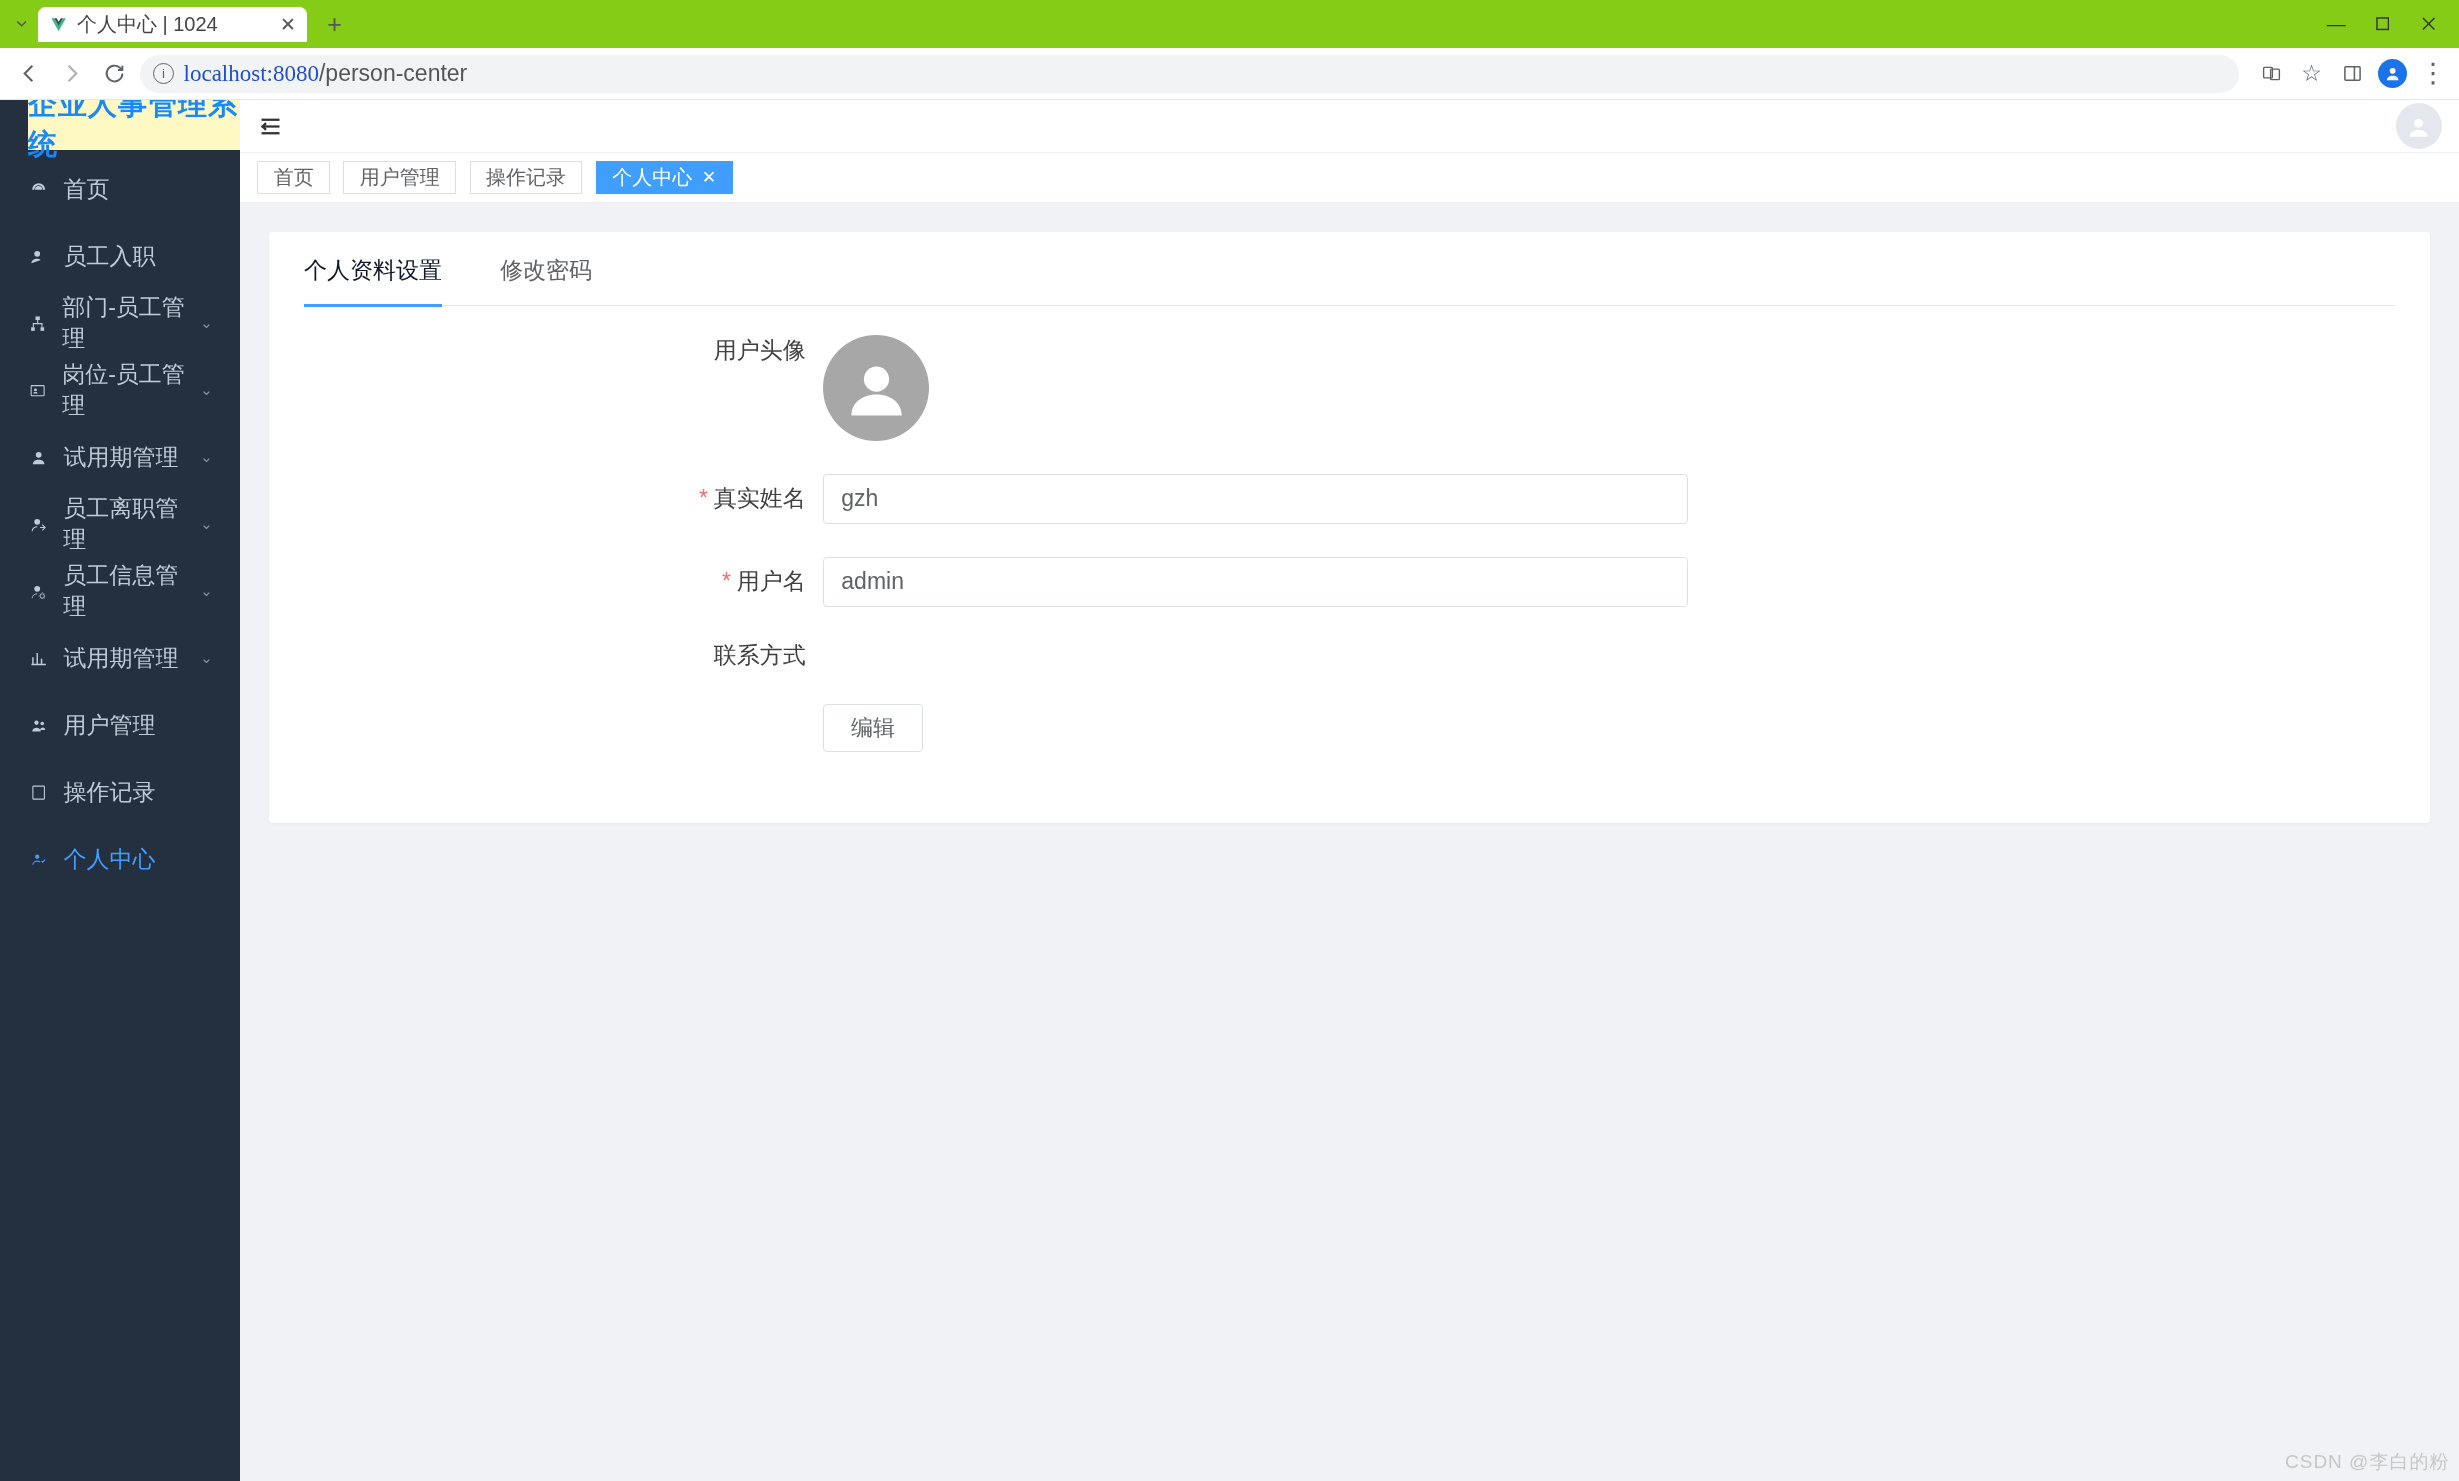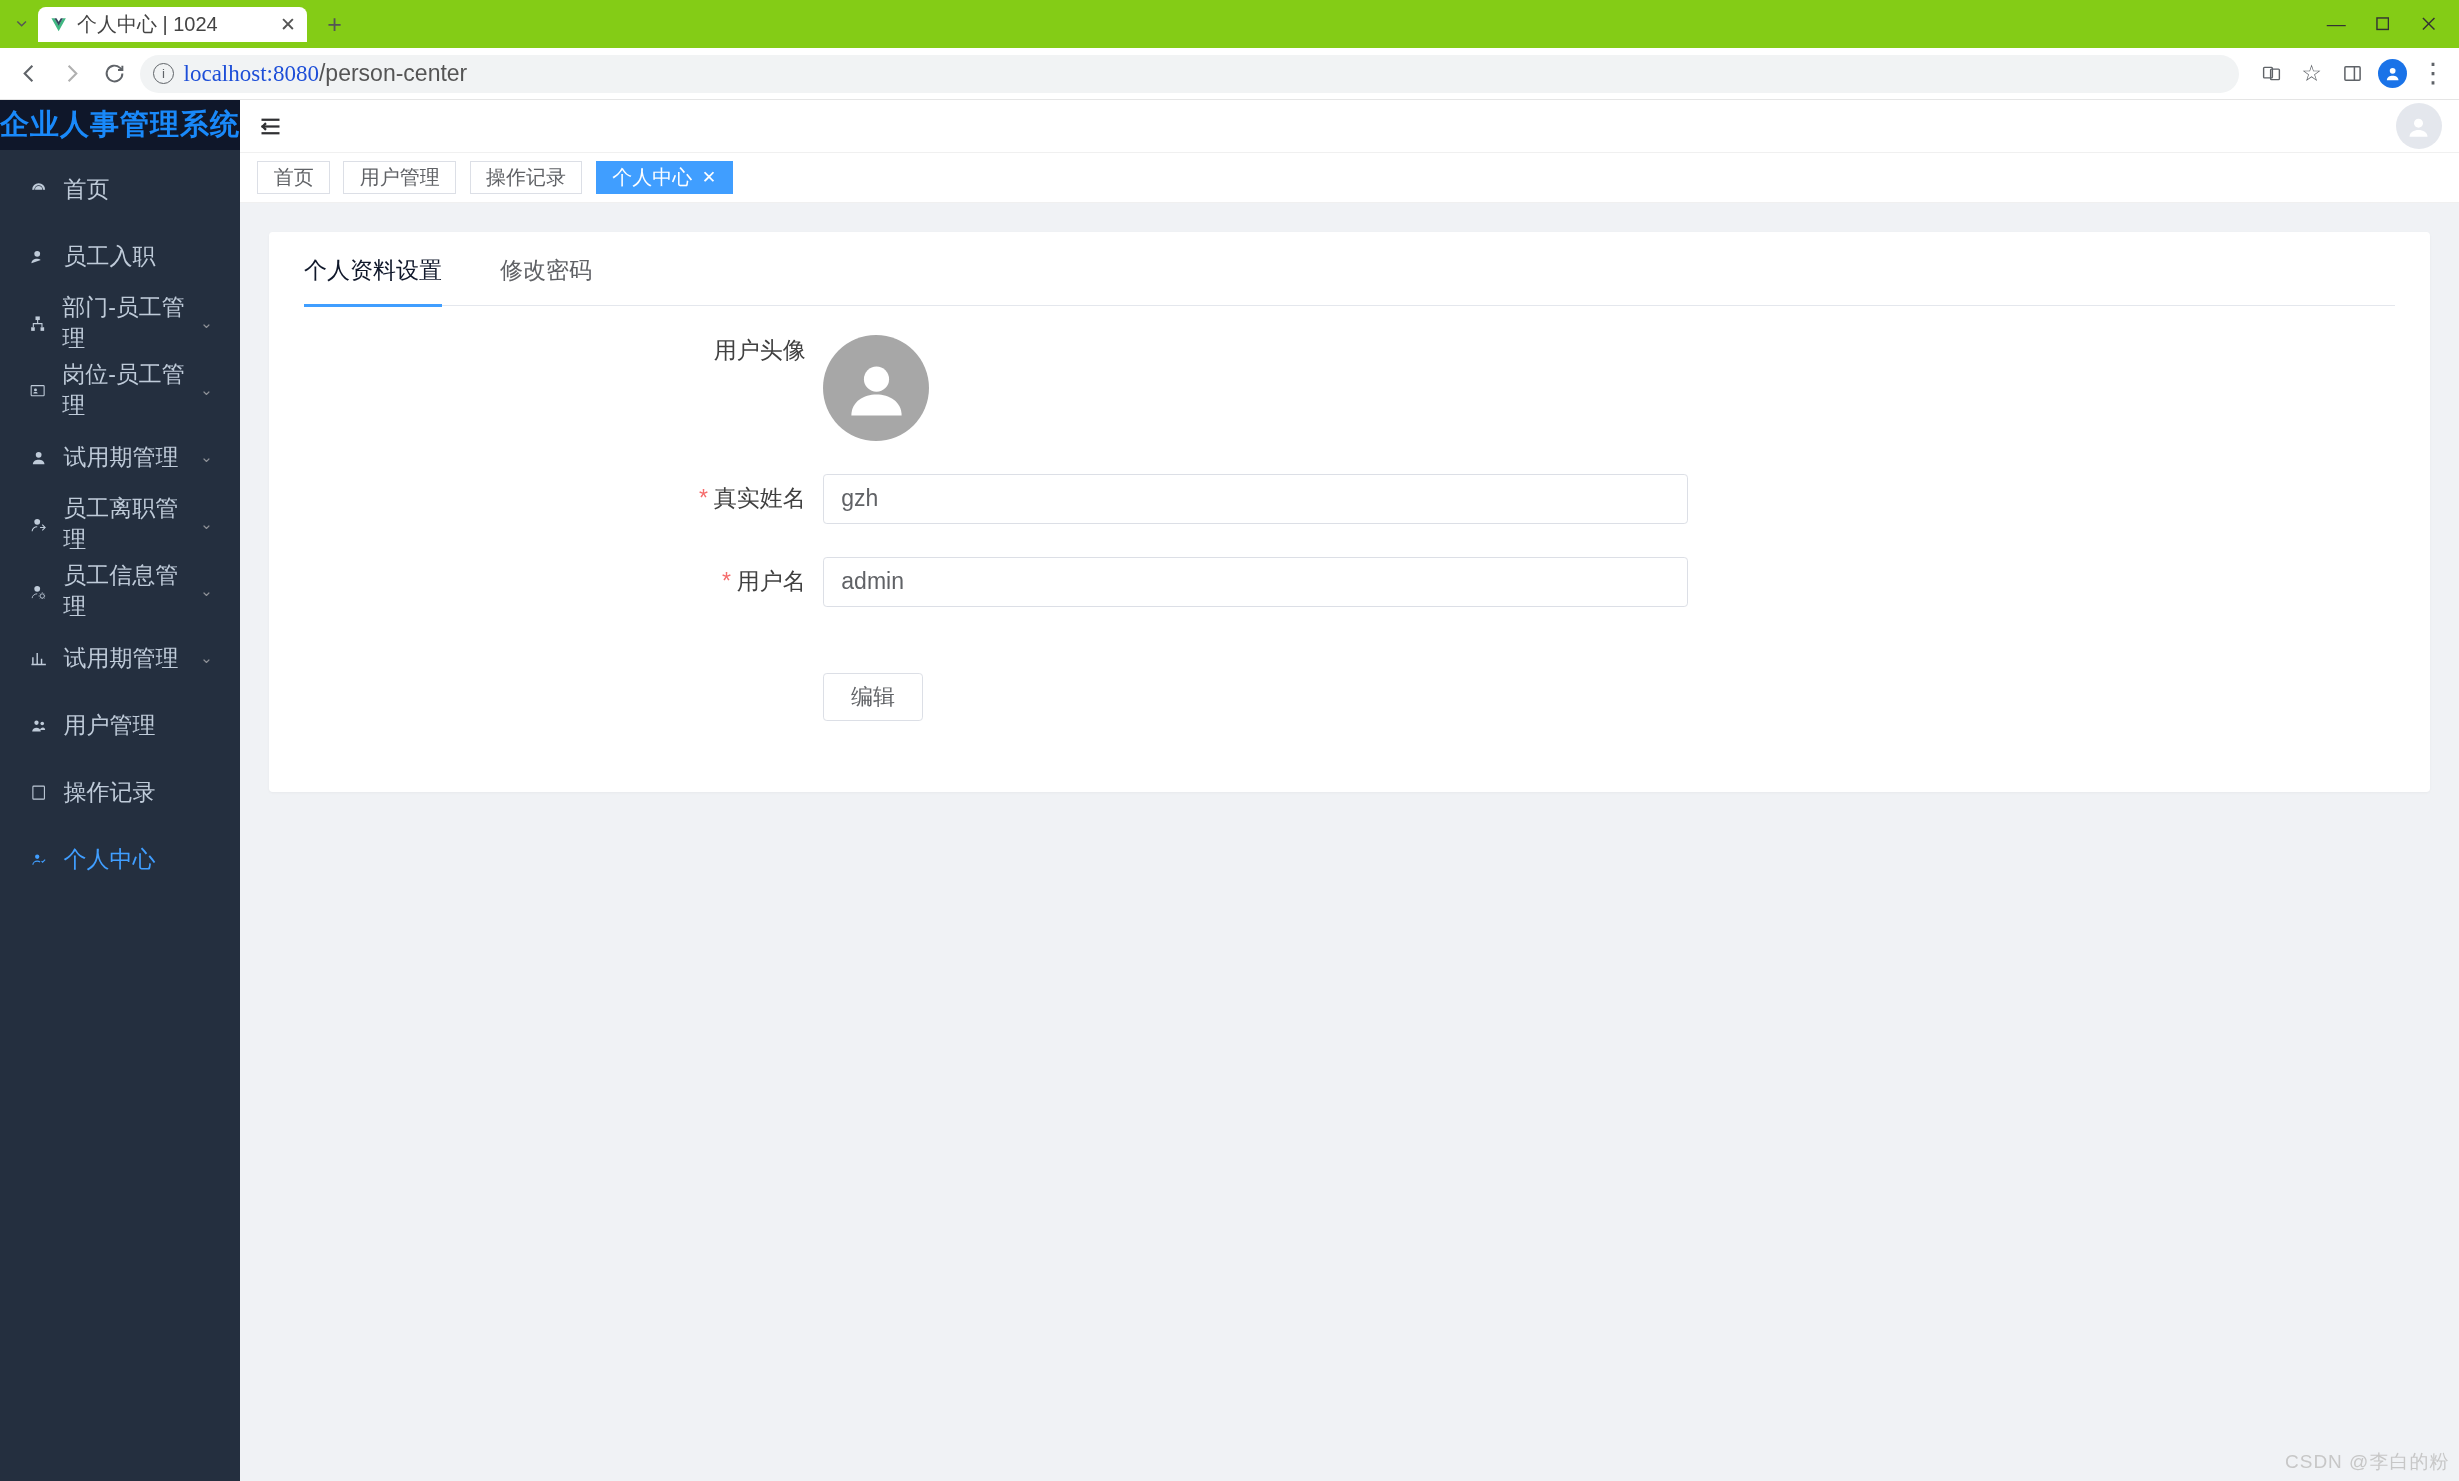--- a/index.html
+++ b/index.html
@@ -26,21 +26,21 @@
     .url-text .host { color: #1d4ed8; font-family: Liberation Serif, serif; }
     .addr-right { display: flex; gap: 11.5px; align-items: center; margin-left: 9.6px; }
     .addr-icon { width: 29px; height: 29px; display: flex; align-items: center; justify-content: center; color: #5f6368; font-size: 23px; }
     .profile-icon { width: 29px; height: 29px; border-radius: 50%; background: #1a73e8; display: flex; align-items: center; justify-content: center; }
     .profile-icon svg { width: 17.3px; height: 17.3px; fill: #fff; }
     .kebab { font-size: 27px; color: #5f6368; line-height: 0.6; letter-spacing: 0; }
 
     .app-body { flex: 1; display: flex; overflow: hidden; }
 
     .sidebar { width: 240px; background: #242f3f; color: #bfcbd9; display: flex; flex-direction: column; }
-    .logo { height: 50px; display: flex; align-items: center; justify-content: center; font-size: 29px; font-weight: 600; color: #1989fa; background: #0f172a; letter-spacing: 1px; }
+    .logo { height: 50px; display: flex; align-items: center; justify-content: center; font-size: 29px; font-weight: 600; color: #1989fa; background: #fef9c3; letter-spacing: 1px; margin-left: 28px; }
     .menu { flex: 1; padding-top: 5.8px; }
     .menu-item { display: flex; align-items: center; height: 67px; padding: 0 27px; font-size: 23px; color: #bfcbd9; cursor: pointer; position: relative; }
     .menu-item.active { color: #409eff; }
     .menu-icon { width: 23px; display: flex; align-items: center; justify-content: center; margin-right: 13.4px; }
     .menu-icon svg { width: 17.3px; height: 17.3px; fill: currentColor; }
     .menu-arrow { margin-left: auto; font-size: 15.4px; color: #909399; }
 
     .main { flex: 1; display: flex; flex-direction: column; background: #f0f2f5; }
     .topbar { height: 53px; background: #fff; display: flex; align-items: center; padding: 0 17.3px; border-bottom: 1px solid #f0f0f0; }
     .collapse-btn { width: 27px; height: 27px; }
@@ -325,20 +325,21 @@
             </div>
             <div class="form-row">
               <div class="form-label required">真实姓名</div>
               <input class="form-input" disabled="" value="gzh" style="">
             </div>
             <div class="form-row">
               <div class="form-label required">用户名</div>
               <input class="form-input" disabled="" value="admin" style="">
             </div>
             <div class="form-row">
+              <div class="form-label">联系方式</div>
             </div>
             <div class="form-row">
               <div class="form-label"></div>
               <button class="btn">编辑</button>
             </div>
           </div>
         </div>
       </div>
 
     </div>

